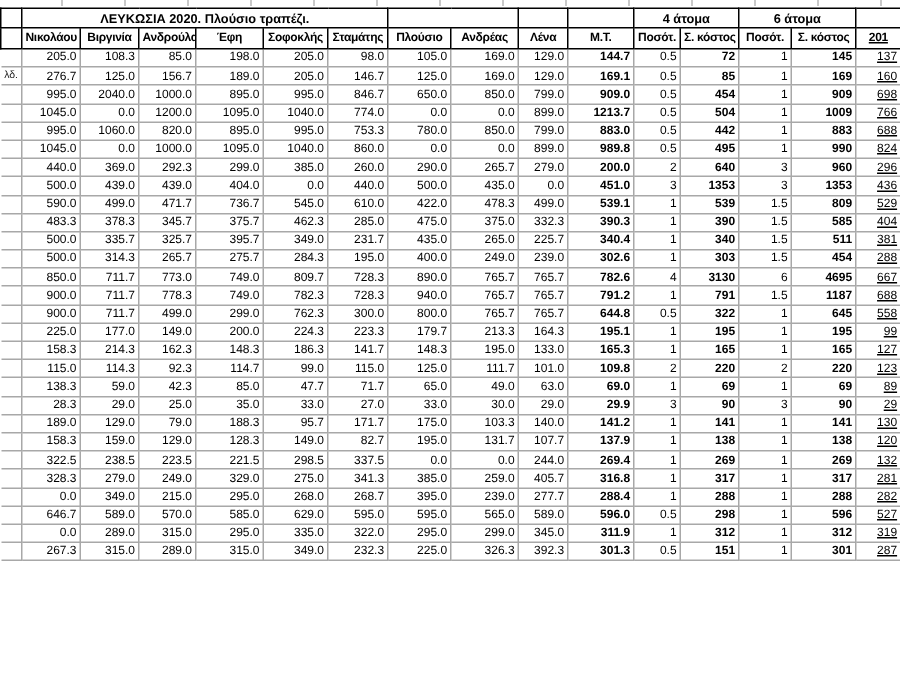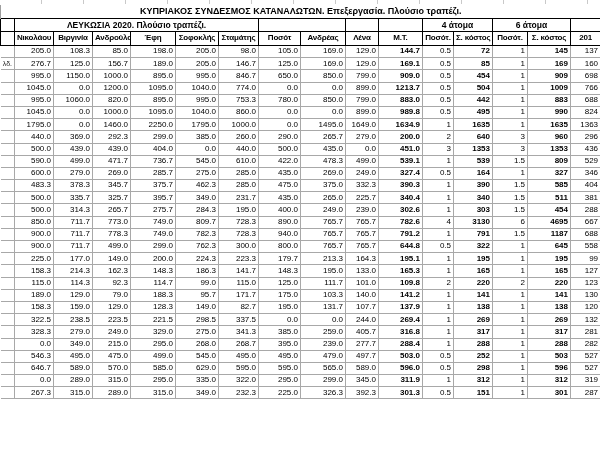--- a/index.html
+++ b/index.html
@@ -20,21 +20,21 @@
   tr.title-row td{
     border:none;border-left:1px solid #9e9e9e;text-align:center;font-weight:bold;
     font-size:9px;height:13px;
   }
   tr.sub-row td,tr.head-row td{border:1px solid #000;font-weight:bold;text-align:center;}
   tr.sub-row td{font-size:8.5px;height:12px;margin-top:43px;}
   tr.head-row td{font-size:8px;height:13px;letter-spacing:-0.2px;}
   td.lc{border-left:none;}
   .tbl td.b{font-weight:bold;}
   .tbl td.bl{border-left-color:#000;}
-  .tbl td.br{border-right-color:#000;}
+  .tbl td.br{border-right-color:#000;text-decoration:underline;}
   .tbl td.frag{font-size:7px;color:#222;text-align:right;font-weight:normal;}
 </style>
 </head>
 <body>
 
 <div class="screen">
   <div class="top-strip"></div>
   <table class="tbl">
     <colgroup>
       <col style="width:14px">
@@ -48,42 +48,39 @@
       <col style="width:45px">
         <col style="width:33px">
         <col style="width:44px">
         <col style="width:31px">
       <col style="width:39px">
         <col style="width:35px">
         <col style="width:43px">
         <col style="width:30px">
     </colgroup>
     <thead>
-      <tr class="title-row">
-        <td colspan="16">ΚΥΠΡΙΑΚΟΣ ΣΥΝΔΕΣΜΟΣ ΚΑΤΑΝΑΛΩΤΩΝ.  Επεξεργασία. Πλούσιο τραπέζι.</td>
-      </tr>
       <tr class="sub-row">
         <td class="lc"></td>
         <td colspan="6">ΛΕΥΚΩΣΙΑ 2020. Πλούσιο τραπέζι.</td>
         <td colspan="2"></td>
         <td></td>
         <td></td>
         <td colspan="2">4 άτομα</td>
         <td colspan="2">6 άτομα</td>
         <td></td>
       </tr>
       <tr class="head-row">
         <td class="lc"></td>
         <td>Νικολάου</td>
         <td>Βιργινία</td>
         <td>Ανδρούλα</td>
         <td>Έφη</td>
         <td>Σοφοκλής</td>
         <td>Σταμάτης</td>
-        <td>Ποσότ</td>
+        <td>Πλούσιο</td>
         <td>Ανδρέας</td>
         <td>Λένα</td>
         <td class="bl">Μ.Τ.</td>
         <td class="bl">Ποσότ.</td>
         <td class="bl">Σ. κόστος</td>
         <td class="bl">Ποσότ.</td>
         <td class="bl">Σ. κόστος</td>
         <td class="bl br">201</td>
       </tr>
     </thead>
@@ -120,21 +117,21 @@
           <td class="bl b">169.1</td>
           <td class="bl">0.5</td>
           <td class="bl b">85</td>
           <td class="bl">1</td>
           <td class="bl b">169</td>
           <td class="bl br">160</td>
         </tr>
         <tr>
           <td class="lc"></td>
           <td>995.0</td>
-          <td>1150.0</td>
+          <td>2040.0</td>
           <td>1000.0</td>
           <td>895.0</td>
           <td>995.0</td>
           <td>846.7</td>
           <td>650.0</td>
           <td>850.0</td>
           <td>799.0</td>
           <td class="bl b">909.0</td>
           <td class="bl">0.5</td>
           <td class="bl b">454</td>
@@ -188,38 +185,20 @@
           <td>860.0</td>
           <td>0.0</td>
           <td>0.0</td>
           <td>899.0</td>
           <td class="bl b">989.8</td>
           <td class="bl">0.5</td>
           <td class="bl b">495</td>
           <td class="bl">1</td>
           <td class="bl b">990</td>
           <td class="bl br">824</td>
-        </tr>
-        <tr>
-          <td class="lc"></td>
-          <td>1795.0</td>
-          <td>0.0</td>
-          <td>1460.0</td>
-          <td>2250.0</td>
-          <td>1795.0</td>
-          <td>1000.0</td>
-          <td>0.0</td>
-          <td>1495.0</td>
-          <td>1649.0</td>
-          <td class="bl b">1634.9</td>
-          <td class="bl">1</td>
-          <td class="bl b">1635</td>
-          <td class="bl">1</td>
-          <td class="bl b">1635</td>
-          <td class="bl br">1363</td>
         </tr>
         <tr>
           <td class="lc"></td>
           <td>440.0</td>
           <td>369.0</td>
           <td>292.3</td>
           <td>299.0</td>
           <td>385.0</td>
           <td>260.0</td>
           <td>290.0</td>
@@ -263,38 +242,20 @@
           <td>499.0</td>
           <td class="bl b">539.1</td>
           <td class="bl">1</td>
           <td class="bl b">539</td>
           <td class="bl">1.5</td>
           <td class="bl b">809</td>
           <td class="bl br">529</td>
         </tr>
         <tr>
           <td class="lc"></td>
-          <td>600.0</td>
-          <td>279.0</td>
-          <td>269.0</td>
-          <td>285.7</td>
-          <td>275.0</td>
-          <td>285.0</td>
-          <td>435.0</td>
-          <td>269.0</td>
-          <td>249.0</td>
-          <td class="bl b">327.4</td>
-          <td class="bl">0.5</td>
-          <td class="bl b">164</td>
-          <td class="bl">1</td>
-          <td class="bl b">327</td>
-          <td class="bl br">346</td>
-        </tr>
-        <tr>
-          <td class="lc"></td>
           <td>483.3</td>
           <td>378.3</td>
           <td>345.7</td>
           <td>375.7</td>
           <td>462.3</td>
           <td>285.0</td>
           <td>475.0</td>
           <td>375.0</td>
           <td>332.3</td>
           <td class="bl b">390.3</td>
@@ -443,20 +404,56 @@
           <td>101.0</td>
           <td class="bl b">109.8</td>
           <td class="bl">2</td>
           <td class="bl b">220</td>
           <td class="bl">2</td>
           <td class="bl b">220</td>
           <td class="bl br">123</td>
         </tr>
         <tr>
           <td class="lc"></td>
+          <td>138.3</td>
+          <td>59.0</td>
+          <td>42.3</td>
+          <td>85.0</td>
+          <td>47.7</td>
+          <td>71.7</td>
+          <td>65.0</td>
+          <td>49.0</td>
+          <td>63.0</td>
+          <td class="bl b">69.0</td>
+          <td class="bl">1</td>
+          <td class="bl b">69</td>
+          <td class="bl">1</td>
+          <td class="bl b">69</td>
+          <td class="bl br">89</td>
+        </tr>
+        <tr>
+          <td class="lc"></td>
+          <td>28.3</td>
+          <td>29.0</td>
+          <td>25.0</td>
+          <td>35.0</td>
+          <td>33.0</td>
+          <td>27.0</td>
+          <td>33.0</td>
+          <td>30.0</td>
+          <td>29.0</td>
+          <td class="bl b">29.9</td>
+          <td class="bl">3</td>
+          <td class="bl b">90</td>
+          <td class="bl">3</td>
+          <td class="bl b">90</td>
+          <td class="bl br">29</td>
+        </tr>
+        <tr>
+          <td class="lc"></td>
           <td>189.0</td>
           <td>129.0</td>
           <td>79.0</td>
           <td>188.3</td>
           <td>95.7</td>
           <td>171.7</td>
           <td>175.0</td>
           <td>103.3</td>
           <td>140.0</td>
           <td class="bl b">141.2</td>
@@ -533,38 +530,20 @@
           <td>277.7</td>
           <td class="bl b">288.4</td>
           <td class="bl">1</td>
           <td class="bl b">288</td>
           <td class="bl">1</td>
           <td class="bl b">288</td>
           <td class="bl br">282</td>
         </tr>
         <tr>
           <td class="lc"></td>
-          <td>546.3</td>
-          <td>495.0</td>
-          <td>475.0</td>
-          <td>499.0</td>
-          <td>545.0</td>
-          <td>495.0</td>
-          <td>495.0</td>
-          <td>479.0</td>
-          <td>497.7</td>
-          <td class="bl b">503.0</td>
-          <td class="bl">0.5</td>
-          <td class="bl b">252</td>
-          <td class="bl">1</td>
-          <td class="bl b">503</td>
-          <td class="bl br">527</td>
-        </tr>
-        <tr>
-          <td class="lc"></td>
           <td>646.7</td>
           <td>589.0</td>
           <td>570.0</td>
           <td>585.0</td>
           <td>629.0</td>
           <td>595.0</td>
           <td>595.0</td>
           <td>565.0</td>
           <td>589.0</td>
           <td class="bl b">596.0</td>

